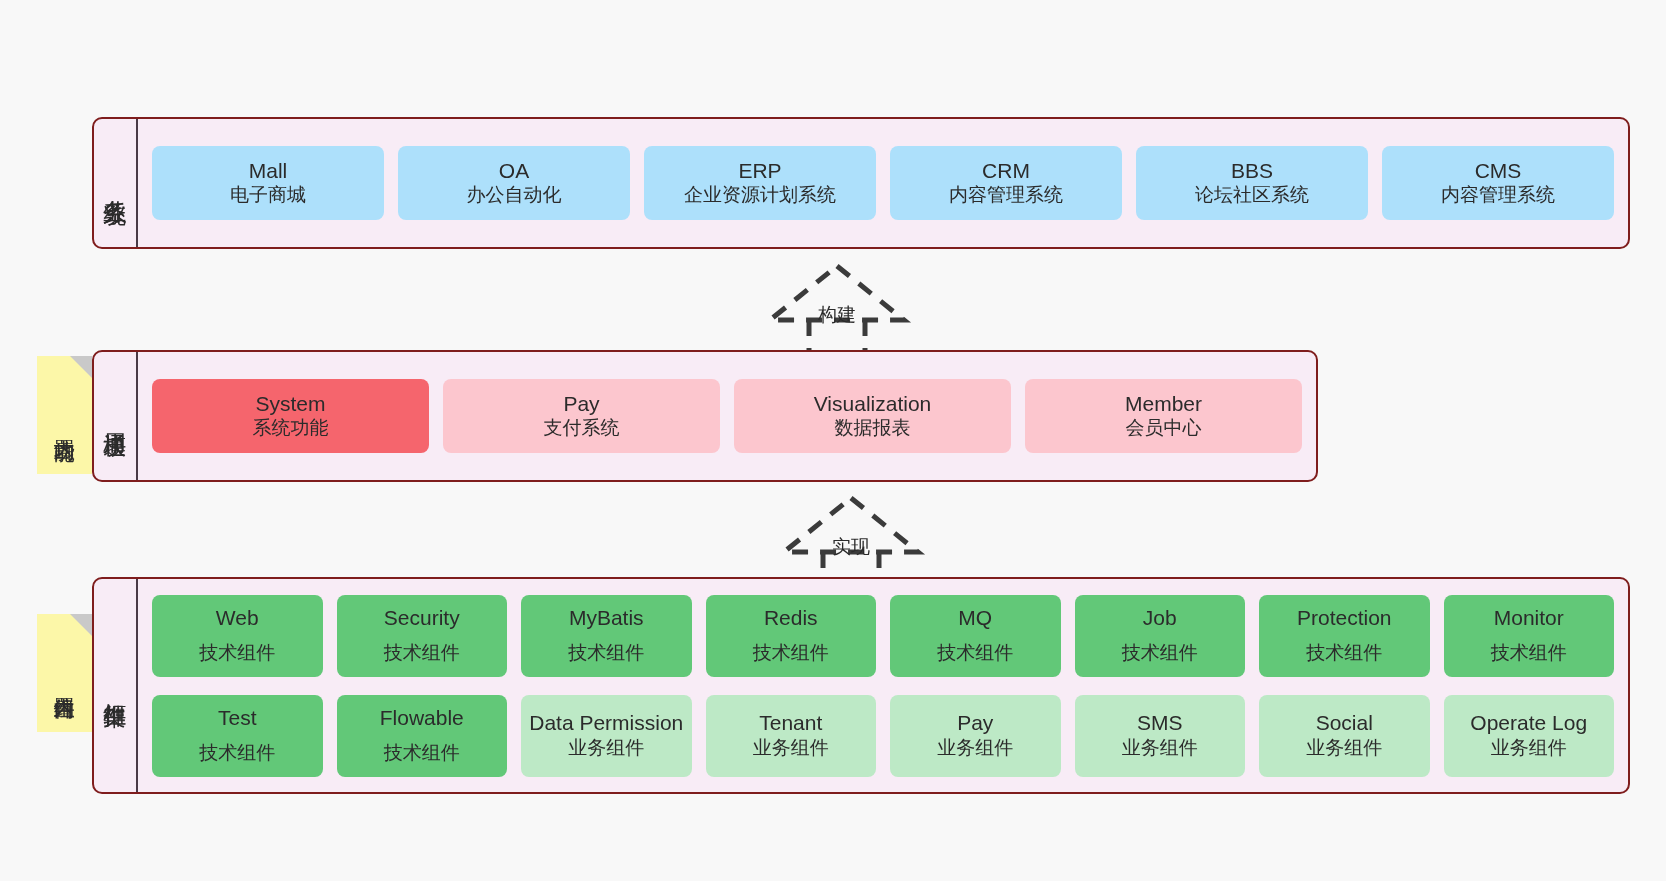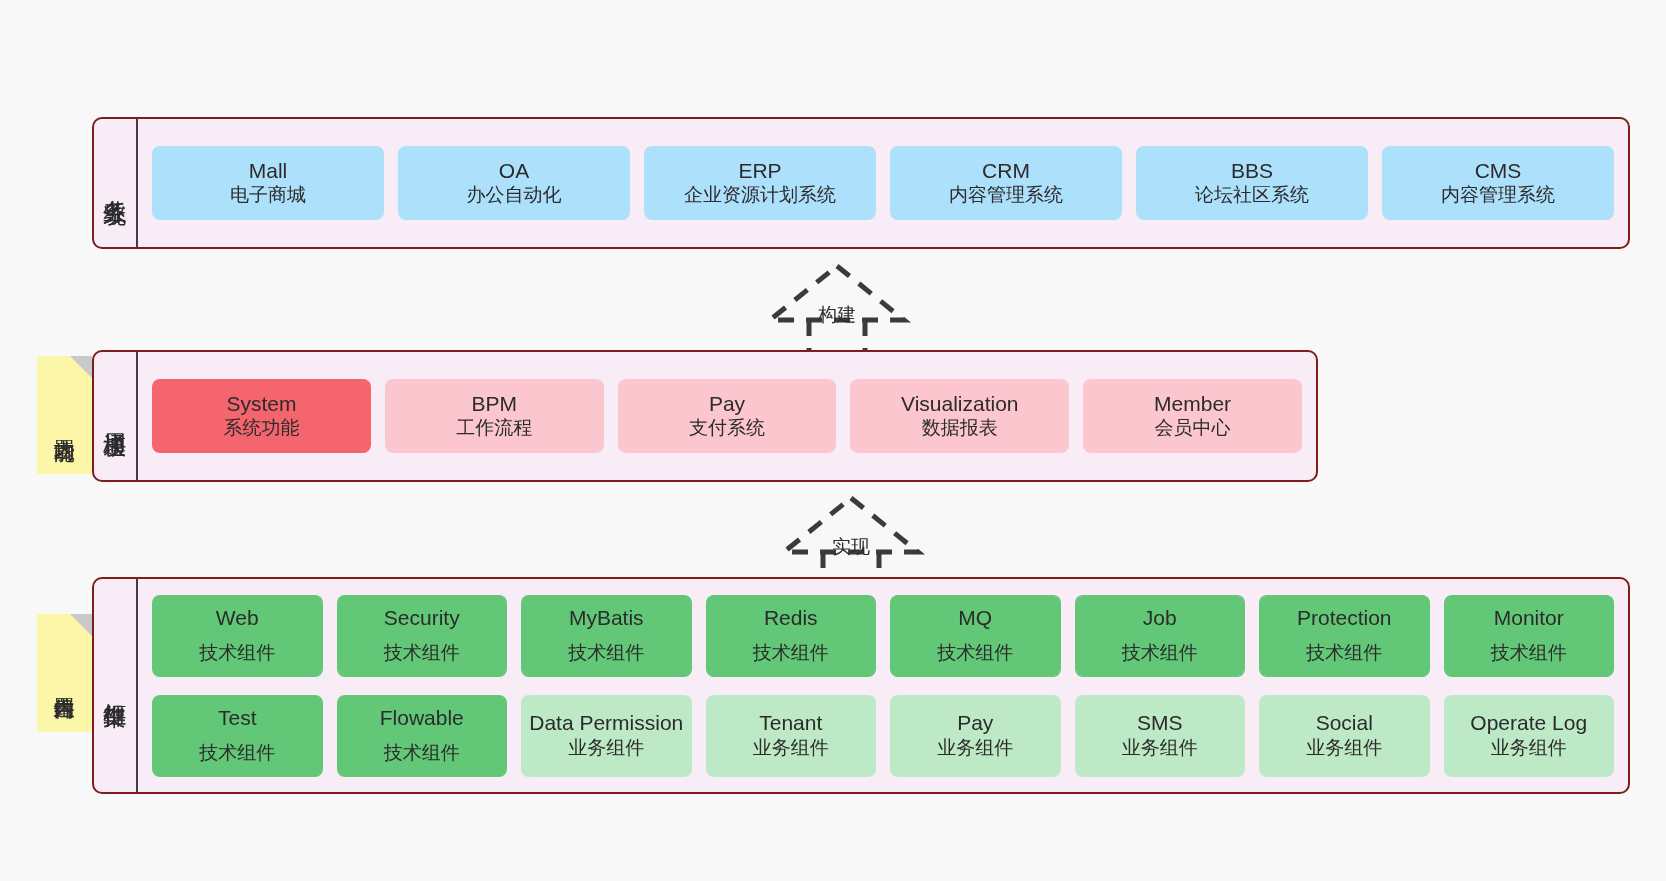--- a/index.html
+++ b/index.html
@@ -196,24 +196,20 @@
   </div>
 
   <div class="layer" id="layer-1" style="left:92px; top:350px; width:1226px; height:132px;">
     <div class="layer-label">通用模块</div>
     <div class="layer-body">
       <div class="row" style="height:74px;">
 
         <div class="card c-red">
           <span class="en">System</span>
           <span class="cn">系统功能</span>
-        </div>
-        <div class="card c-pink">
-          <span class="en">BPM</span>
-          <span class="cn">工作流程</span>
         </div>
         <div class="card c-pink">
           <span class="en">Pay</span>
           <span class="cn">支付系统</span>
         </div>
         <div class="card c-pink">
           <span class="en">Visualization</span>
           <span class="cn">数据报表</span>
         </div>
         <div class="card c-pink">

